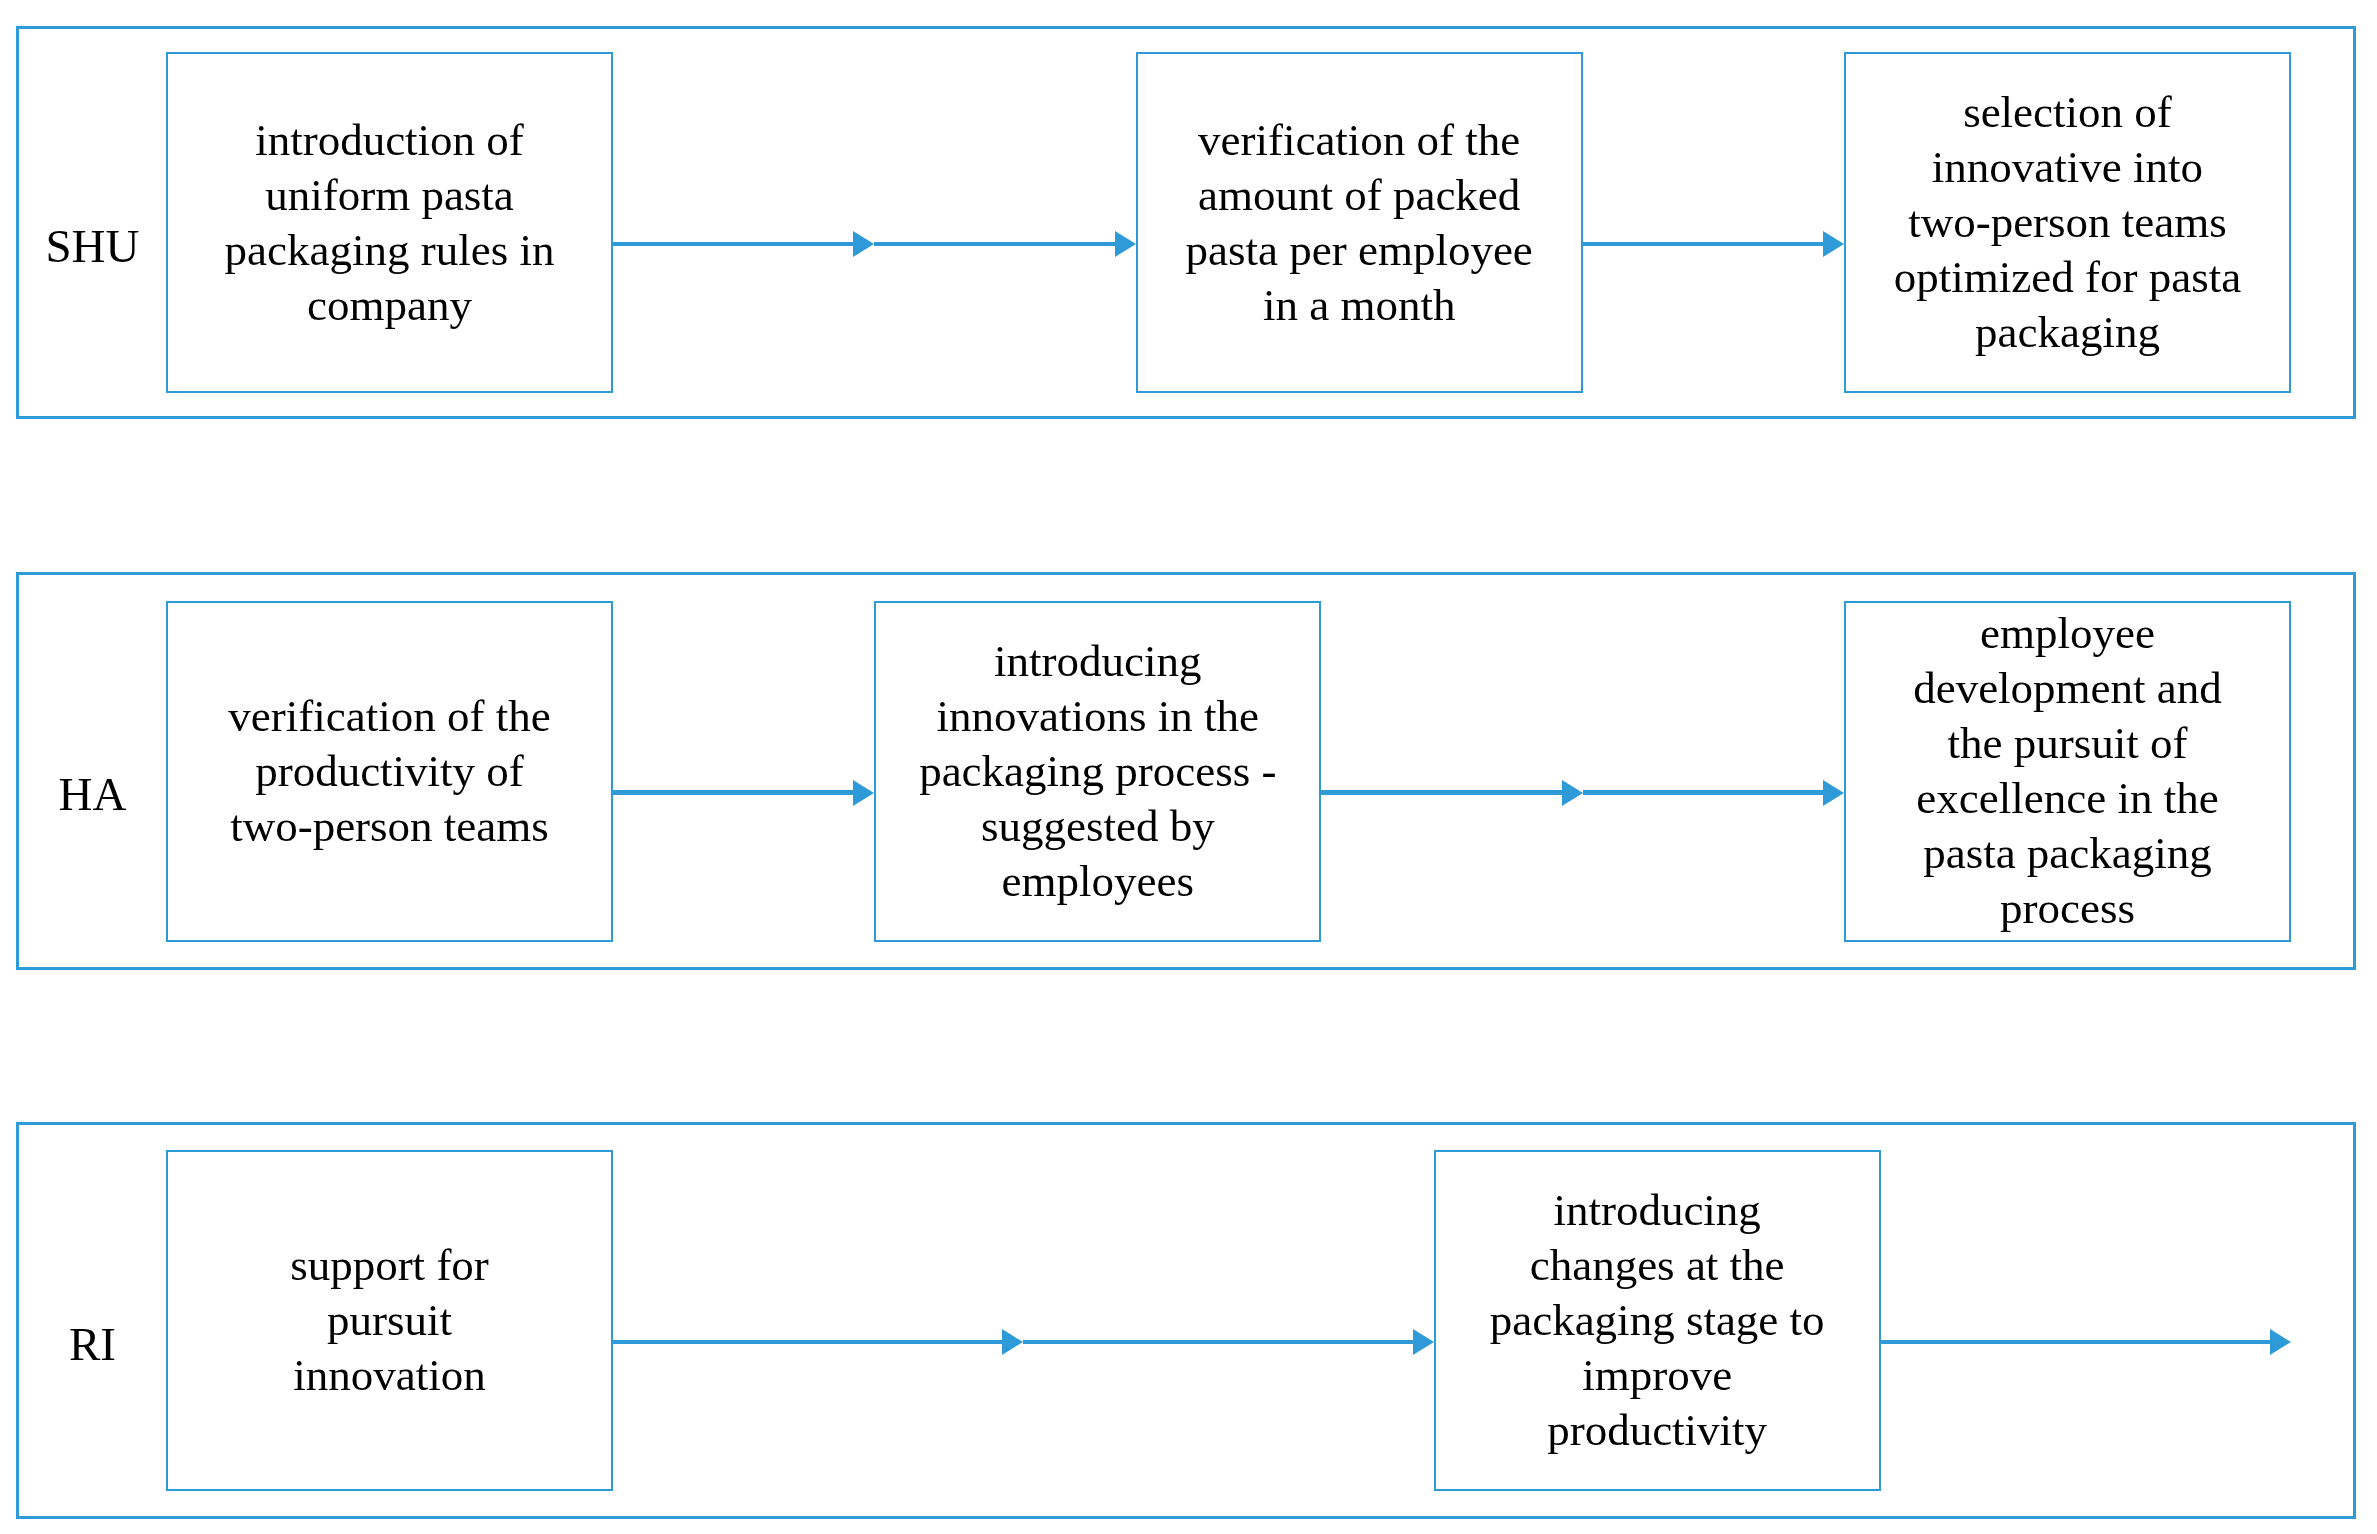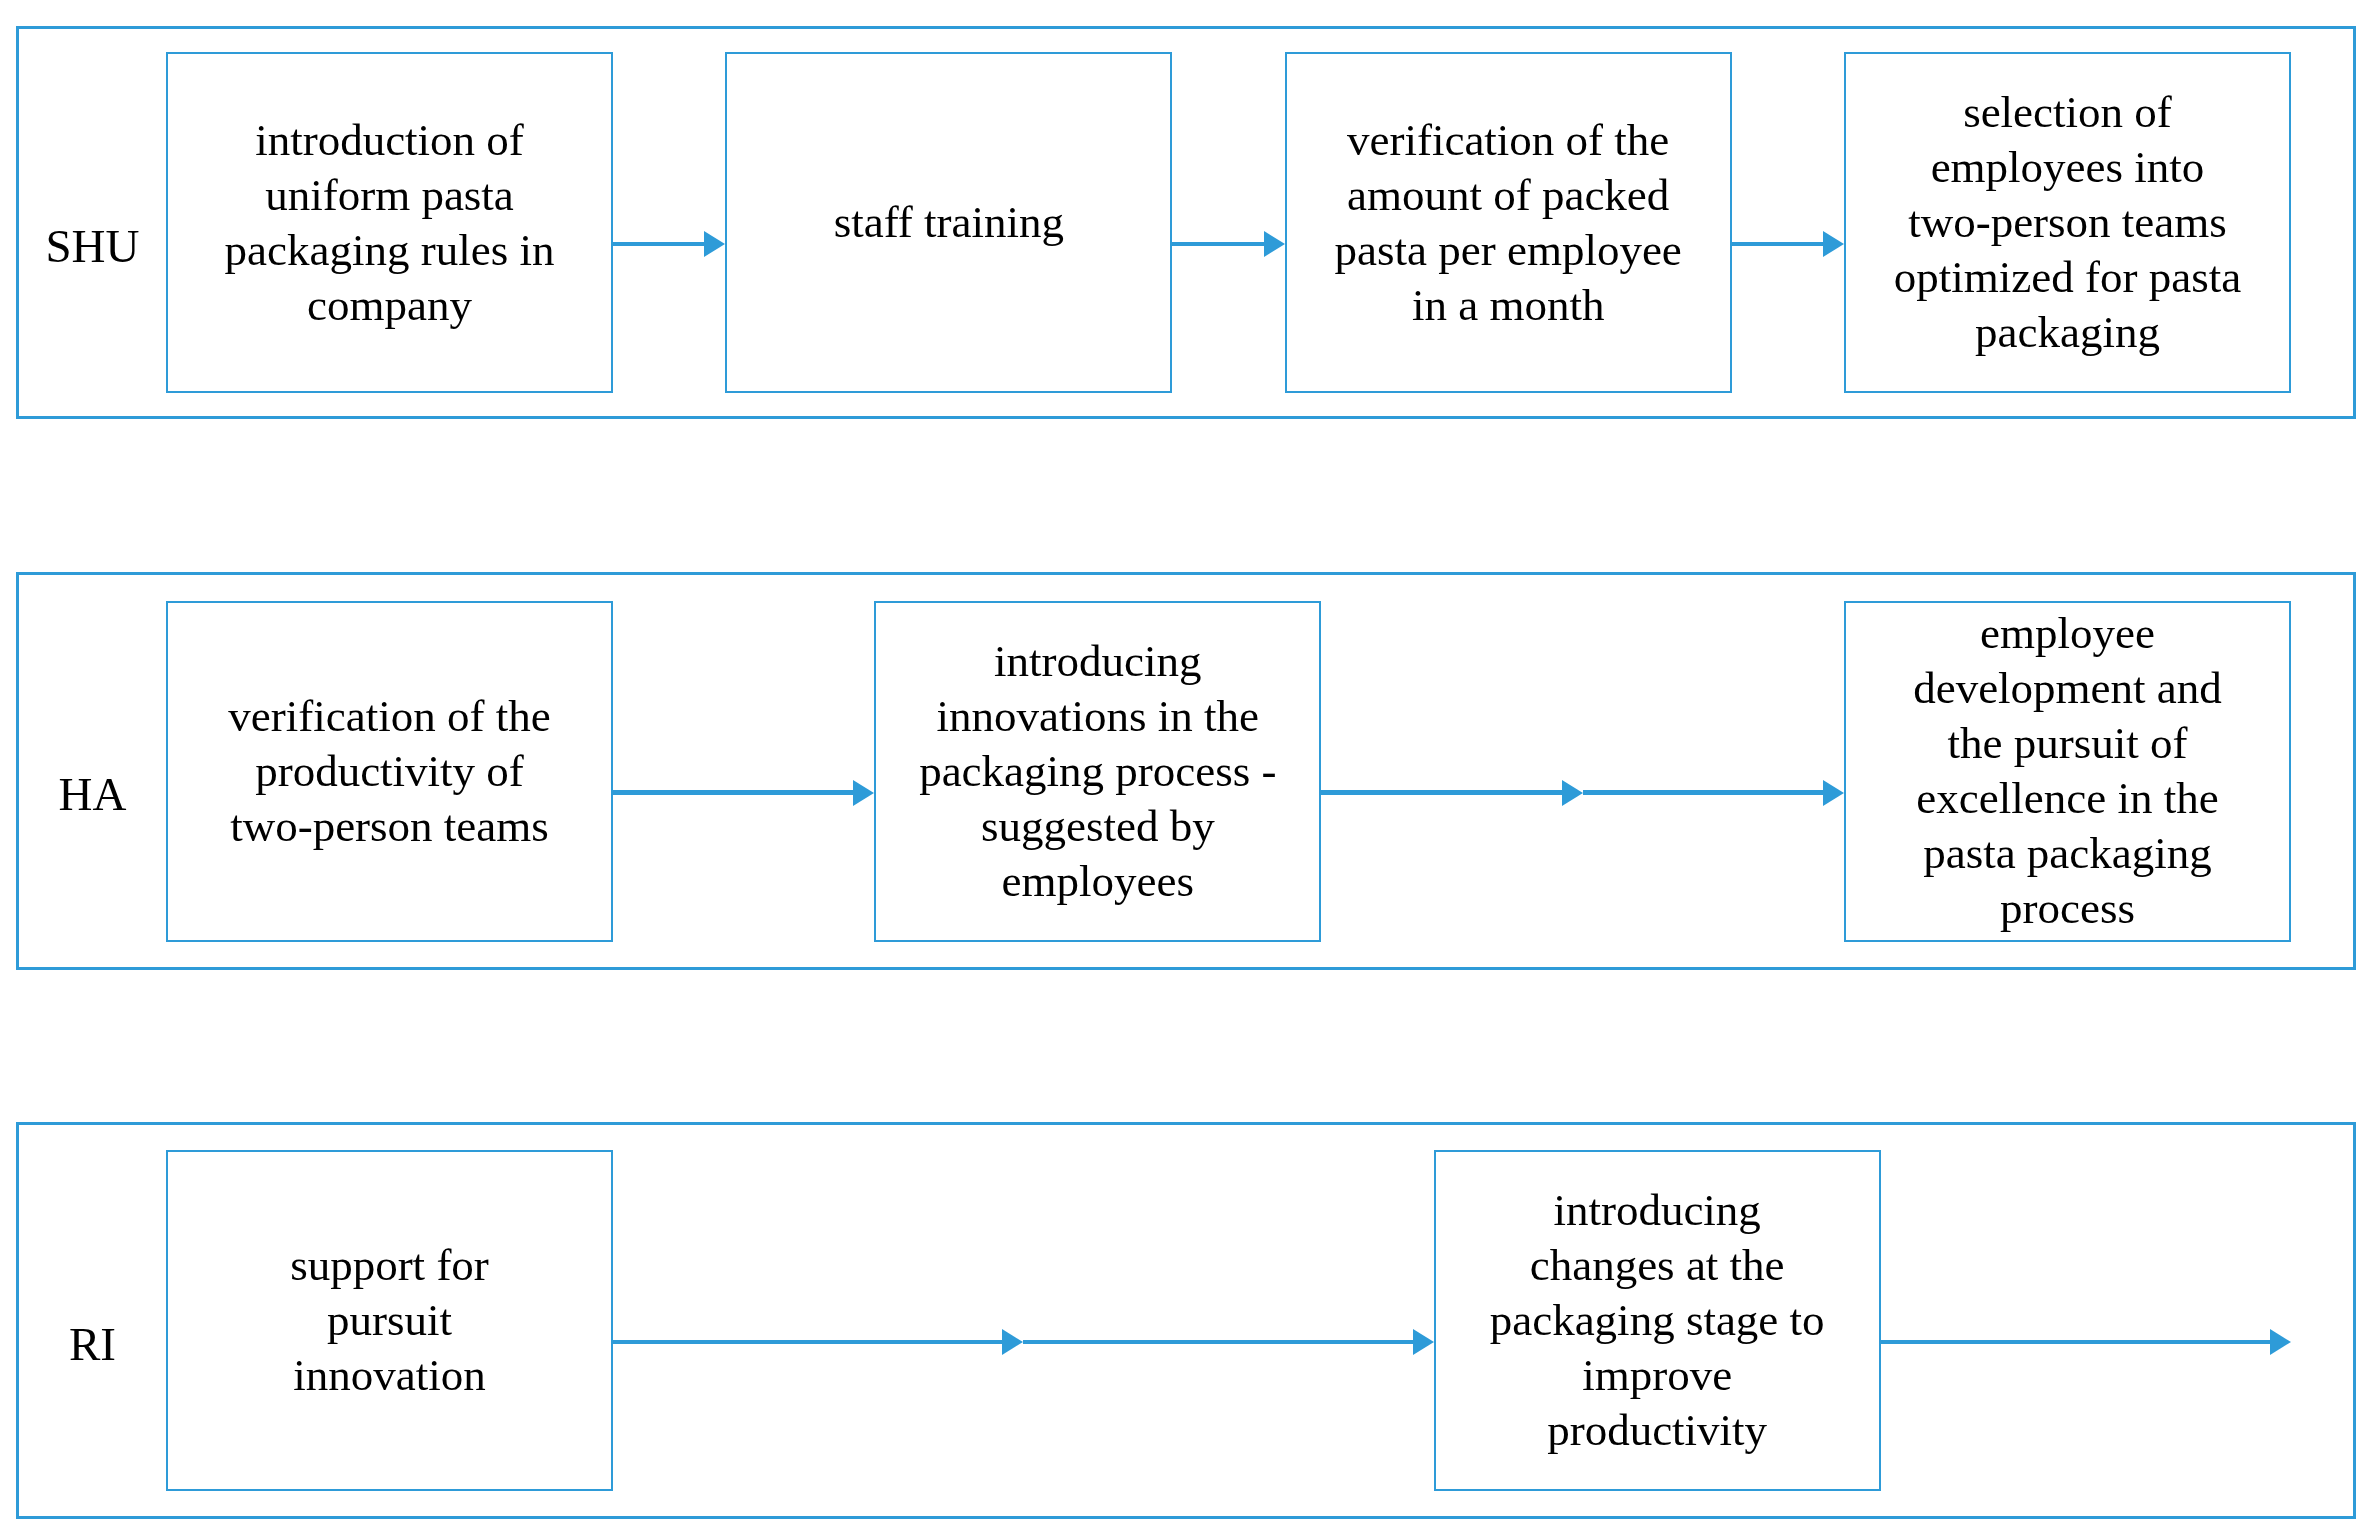--- a/index.html
+++ b/index.html
@@ -95,40 +95,37 @@
     <div class="flow-box">
       <span class="flow-box-text">introduction of
 uniform pasta
 packaging rules in
 company</span>
     </div>
     <div class="arrow">
         <i class="arrow-line"></i>
         <i class="arrow-head"></i>
       </div>
-    <div class="flow-box">
-      <span class="flow-box-text">staff training</span>
-    </div>
     <div class="arrow">
         <i class="arrow-line"></i>
         <i class="arrow-head"></i>
       </div>
     <div class="flow-box">
       <span class="flow-box-text">verification of the
 amount of packed
 pasta per employee
 in a month</span>
     </div>
     <div class="arrow">
         <i class="arrow-line"></i>
         <i class="arrow-head"></i>
       </div>
     <div class="flow-box">
       <span class="flow-box-text">selection of
-employees into
+innovative into
 two-person teams
 optimized for pasta
 packaging</span>
     </div>
   </section>
 
   <section class="flow-row row-2">
     <div class="row-label">HA</div>
     <div class="flow-box">
       <span class="flow-box-text">verification of the

